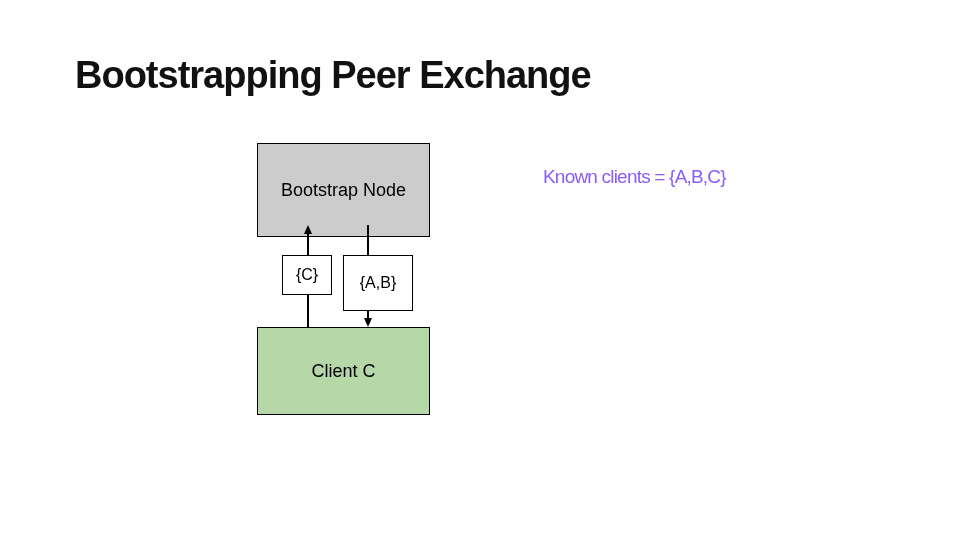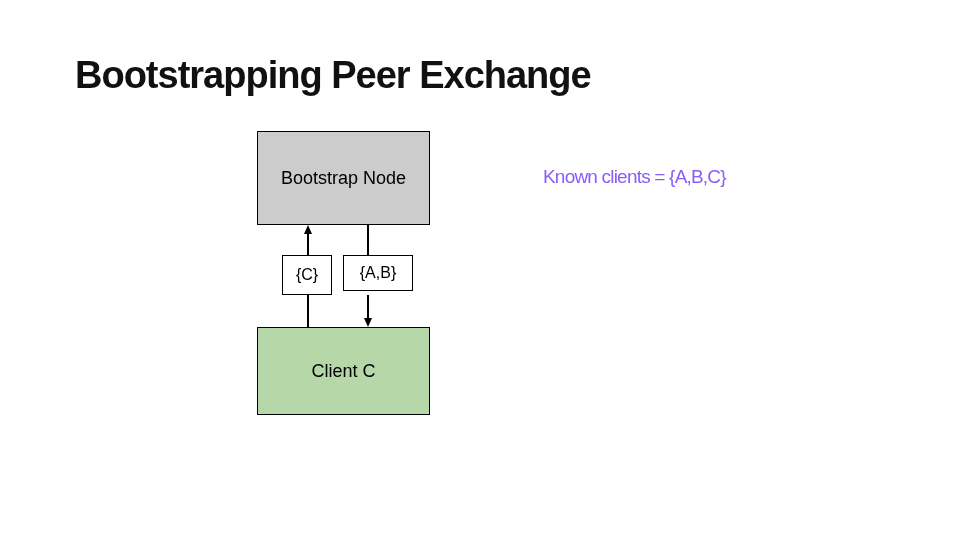--- a/index.html
+++ b/index.html
@@ -63,21 +63,21 @@
   .msg-c {
     left: 282px;
     top: 255px;
     width: 50px;
     height: 40px;
   }
   .msg-ab {
     left: 343px;
     top: 255px;
     width: 70px;
-    height: 36px;
+    height: 56px;
   }
   .vline {
     position: absolute;
     width: 1.5px;
     background: #000000;
   }
   .up-line-upper   { left: 307.25px; top: 233px; height: 22px; }
   .up-line-lower   { left: 307.25px; top: 295px; height: 32px; }
   .down-line-upper { left: 367.25px; top: 225px; height: 30px; }
   .down-line-lower { left: 367.25px; top: 295px; height: 24px; }
@@ -111,21 +111,21 @@
     white-space: nowrap;
   }
 </style>
 </head>
 <body>
 
 <div class="slide">
 
   <div class="slide-title">Bootstrapping Peer Exchange</div>
 
-  <div class="node-box box-bootstrap" style="background-color: rgb(204, 204, 204);">
+  <div class="node-box box-bootstrap" style="background-color: rgb(204, 204, 204); margin-top: 12px;">
     <span>Bootstrap Node</span>
   </div>
 
   <div class="node-box box-client" style="background-color: rgb(182, 215, 168);">
     <span>Client C</span>
   </div>
 
   <div class="vline up-line-upper"></div>
   <div class="arrowhead arrowhead-up"></div>
   <div class="vline up-line-lower"></div>

